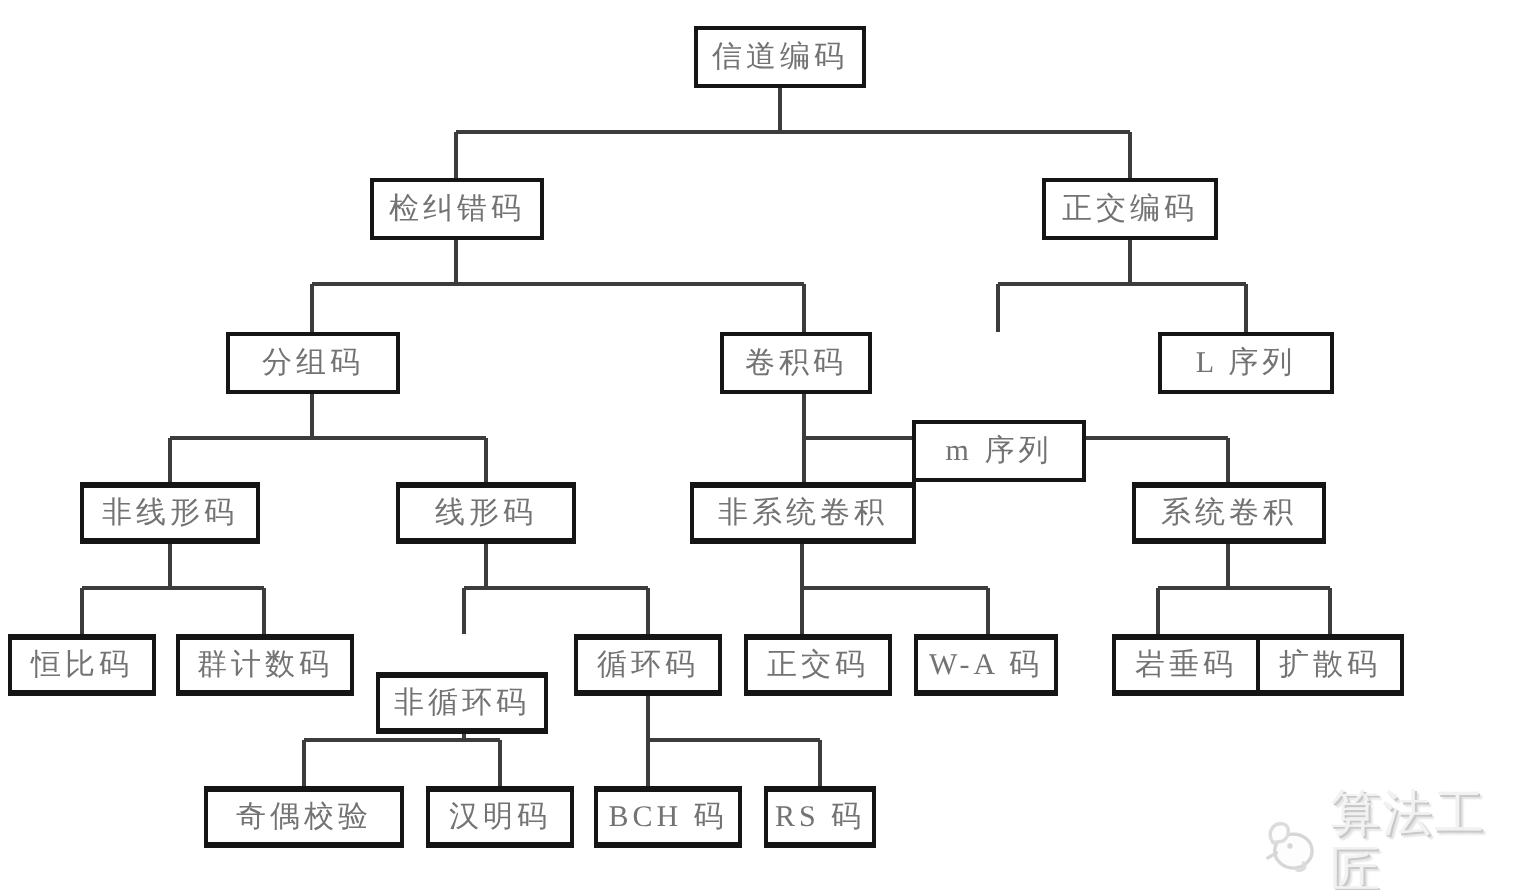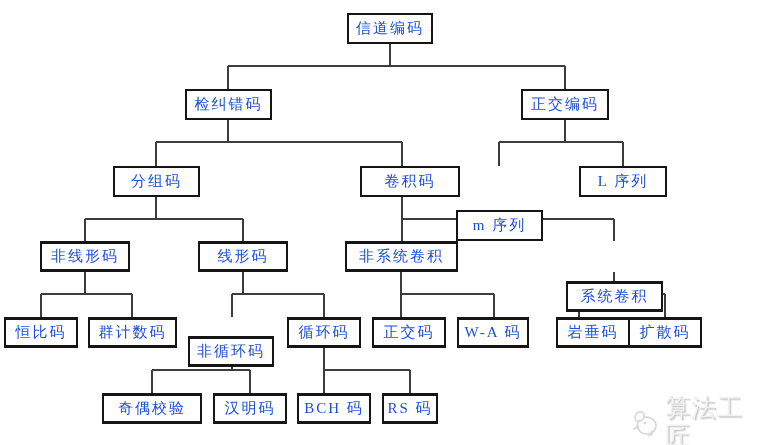--- a/index.html
+++ b/index.html
@@ -16,21 +16,21 @@
     position: absolute;
     height: 31px;
     box-sizing: border-box;
     border: 2px solid #151515;
     background: #ffffff;
     display: flex;
     align-items: center;
     justify-content: center;
     font-size: 15px;
     letter-spacing: 2px;
-    color: #1d4ed8;
+    color: #737373;
     white-space: nowrap;
     z-index: 2;
   }
   .node.thick { border-top-width: 3px; border-bottom-width: 3px; }
   .watermark {
     position: absolute;
     left: 628px;
     top: 394px;
     display: flex;
     align-items: center;
@@ -68,28 +68,28 @@
       <path d="M324 348 V370 M324 370 H410 M324 370 V393 M410 370 V393"></path>
     </g>
   </svg>
 
   <div class="node" style="left:347px; top:13px;  width:86px;">信道编码</div>
 
   <div class="node" style="left:185px; top:89px;  width:87px;">检纠错码</div>
   <div class="node" style="left:521px; top:89px;  width:88px;">正交编码</div>
 
   <div class="node" style="left:113px; top:166px; width:87px;">分组码</div>
-  <div class="node" style="left:360px; top:166px; width:100px;">卷积码</div>
+  <div class="node" style="left:360px; top:166px; width:76px;">卷积码</div>
   <div class="node" style="left:456px; top:166px; width:87px;margin-top:44px;">m 序列</div>
   <div class="node" style="left:579px; top:166px; width:88px;">L 序列</div>
 
   <div class="node thick" style="left:40px;  top:241px; width:90px;">非线形码</div>
   <div class="node thick" style="left:198px; top:241px; width:90px;">线形码</div>
   <div class="node thick" style="left:345px; top:241px; width:113px;">非系统卷积</div>
-  <div class="node thick" style="left:566px; top:241px; width:97px;margin-top:40px;">系统卷积</div>
+  <div class="node thick" style="left:566px; top:241px; width:97px;">系统卷积</div>
 
   <div class="node thick" style="left:4px;   top:317px; width:74px;">恒比码</div>
   <div class="node thick" style="left:88px;  top:317px; width:89px;">群计数码</div>
   <div class="node thick" style="left:188px; top:336px; width:86px;">非循环码</div>
   <div class="node thick" style="left:287px; top:317px; width:74px;">循环码</div>
   <div class="node thick" style="left:372px; top:317px; width:74px;">正交码</div>
   <div class="node thick" style="left:457px; top:317px; width:72px;">W-A 码</div>
   <div class="node thick" style="left:542px; top:317px; width:74px;margin-left:14px;">岩垂码</div>
   <div class="node thick" style="left:628px; top:317px; width:74px;">扩散码</div>
 

